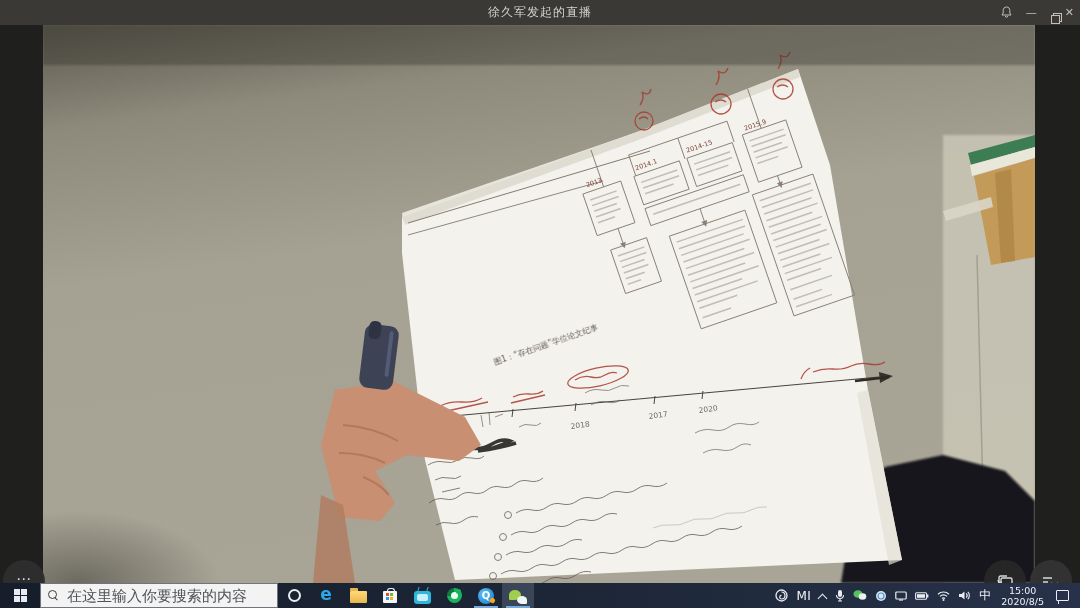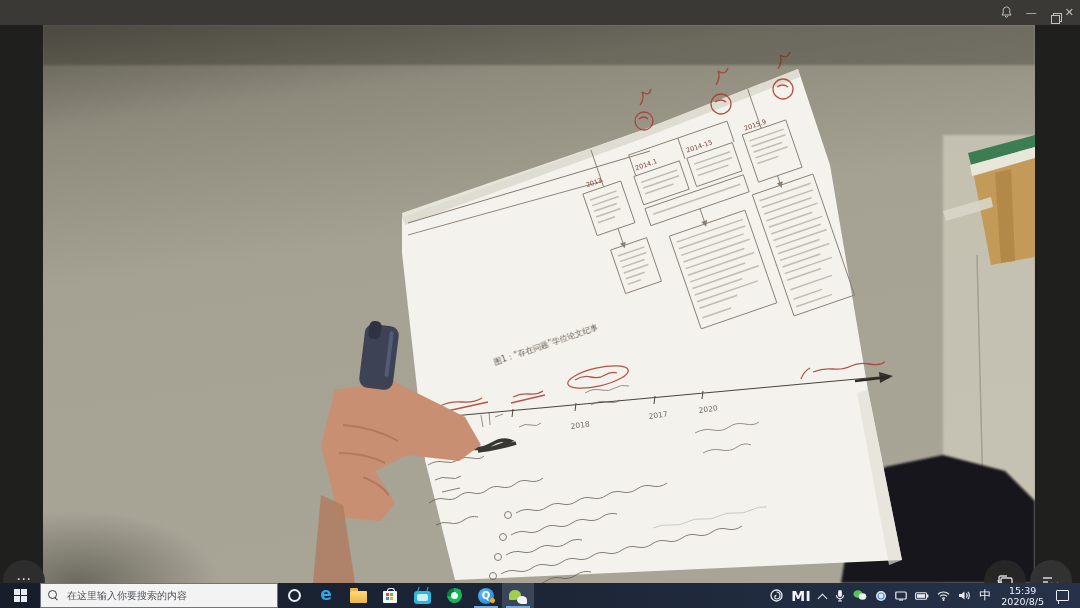--- a/index.html
+++ b/index.html
@@ -26,21 +26,21 @@
   #more-btn span{color:#d8d8d8;font-size:15px;letter-spacing:1px;margin-top:-4px;}
   #flip-btn{left:984px;top:535px;}
   #hide-btn{left:1030px;top:535px;background:rgba(52,52,52,.95);}
 
   
   #taskbar{position:absolute;left:0;top:583px;width:1080px;height:25px;background:linear-gradient(90deg,#161d2b,#1d2738 55%,#27324a);display:flex;align-items:stretch;z-index:10;}
   #start-btn{width:40px;display:flex;align-items:center;justify-content:center;}
   .winlogo{display:grid;grid-template-columns:6px 6px;grid-template-rows:6px 6px;gap:1px;}
   .winlogo i{background:#e8ecf2;display:block;}
   #search-box{width:238px;height:25px;background:#f3f3f3;border:1px solid #70757d;display:flex;align-items:center;padding:0 7px;gap:6px;}
-  #search-box input{border:none;outline:none;background:transparent;font-size:10px;color:#3c3c3c;width:190px;}
+  #search-box input{border:none;outline:none;background:transparent;font-size:15px;color:#3c3c3c;width:190px;}
   #search-box input::placeholder{color:#4f5358;opacity:1;}
   .mag{position:relative;width:11px;height:11px;flex:none;}
   .mag:before{content:"";position:absolute;left:0;top:0;width:7px;height:7px;border:1.4px solid #3c3c3c;border-radius:50%;}
   .mag:after{content:"";position:absolute;left:7px;top:7px;width:4px;height:1.4px;background:#3c3c3c;transform:rotate(45deg);transform-origin:0 0;}
   #task-icons{display:flex;}
   .tbtn{width:32px;display:flex;align-items:center;justify-content:center;position:relative;}
   .tbtn.active:after{content:"";position:absolute;bottom:0;left:4px;right:4px;height:2px;background:#76a9dd;}
   .tbtn.focused{background:#3a4658;}
   
   .cortana{width:13px;height:13px;border:2px solid #e9edf2;border-radius:50%;}
@@ -59,36 +59,37 @@
   .swirl360:before{content:"";position:absolute;left:4px;top:4px;width:7px;height:7px;background:#eafff2;border-radius:50%;}
   .swirl360:after{content:"";position:absolute;left:9px;top:1px;width:5px;height:5px;background:#19b35b;border-radius:50%;}
   .qball{position:relative;width:16px;height:16px;border-radius:50%;background:radial-gradient(circle at 35% 35%,#5fc0f5,#1479c8);color:#fff;font-size:10px;font-weight:bold;display:flex;align-items:center;justify-content:center;}
   .qball:after{content:"";position:absolute;right:-1px;bottom:1px;width:5px;height:5px;background:#f5a623;border-radius:50% 50% 50% 0;transform:rotate(35deg);}
   .wechat{position:relative;width:18px;height:14px;margin-top:2px;}
   .wechat:before{content:"";position:absolute;left:0;top:0;width:12px;height:10px;background:#9ed04d;border-radius:50% 50% 50% 12%;}
   .wechat:after{content:"";position:absolute;right:0;bottom:0;width:10px;height:8px;background:#f2f6f2;border-radius:50% 50% 12% 50%;}
   
   #tray{margin-left:auto;display:flex;align-items:center;gap:0;padding-right:2px;}
   .tray-ic{display:flex;align-items:center;justify-content:center;height:25px;padding:0 4px;color:#e9ecf2;}
-  .mi-label{font-size:14px;font-weight:bold;color:#f2f4f8;letter-spacing:0.5px;text-align:right;}
+  .mi-label{font-size:12px;font-weight:normal;color:#f2f4f8;letter-spacing:0.5px;text-align:right;}
   .chev{width:8px;height:8px;position:relative;}
   .chev:before{content:"";position:absolute;left:0;top:3px;width:6px;height:6px;border-left:1.5px solid #e9ecf2;border-top:1.5px solid #e9ecf2;transform:rotate(45deg);}
   .ime{font-size:12px;color:#f2f4f8;}
   #clock{display:flex;flex-direction:column;align-items:center;justify-content:center;color:#eef1f6;font-size:9.5px;line-height:11px;padding:0 6px;}
   .action-center{width:13px;height:11px;border:1.3px solid #e9ecf2;border-radius:1px;position:relative;margin:0 6px;}
   .action-center:before{content:"";position:absolute;left:1px;bottom:-4px;width:4px;height:4px;border-left:1.3px solid #e9ecf2;}
   #show-desktop{width:3px;border-left:1px solid #4a5468;}
   .traysvg{display:block;}
 </style>
 </head>
 <body>
 
 <div id="stage">
 
   <div id="titlebar">
+    <div id="title-text">徐久军发起的直播</div>
     <div class="win-ctrls">
       <span class="wc">
         <svg class="bell" width="11" height="12" viewBox="0 0 11 12">
             <path d="M5.5 1 C3.3 1 2.2 2.6 2.2 4.5 L2.2 7 L1 9 L10 9 L8.8 7 L8.8 4.5 C8.8 2.6 7.7 1 5.5 1 Z M4.3 10 a1.2 1.2 0 0 0 2.4 0" fill="none" stroke="#c2c0ba" stroke-width="1"></path>
           </svg>
       </span>
       <span class="wc">—</span>
       <span class="wc"><span class="restore-glyph"></span></span>
       <span class="wc">✕</span>
     </div>
@@ -381,21 +382,21 @@
           </svg>
       </span>
       <span class="tray-ic">
         <svg class="traysvg" width="13" height="11" viewBox="0 0 13 11">
             <polygon points="1,4 3.5,4 6.5,1.5 6.5,9.5 3.5,7 1,7" fill="#e9ecf2"></polygon>
             <path d="M8.2 3.4 a3 3 0 0 1 0 4.2 M9.8 1.8 a5.2 5.2 0 0 1 0 7.4" fill="none" stroke="#e9ecf2" stroke-width="1.1"></path>
           </svg>
       </span>
       <span class="tray-ic ime">中</span>
       <span id="clock">
-        <span>15:39</span>
+        <span>15:00</span>
         <span>2020/8/5</span>
       </span>
       <span class="action-center"></span>
       <span id="show-desktop"></span>
     </div>
   </div>
 
 </div>
 
 </body></html>

